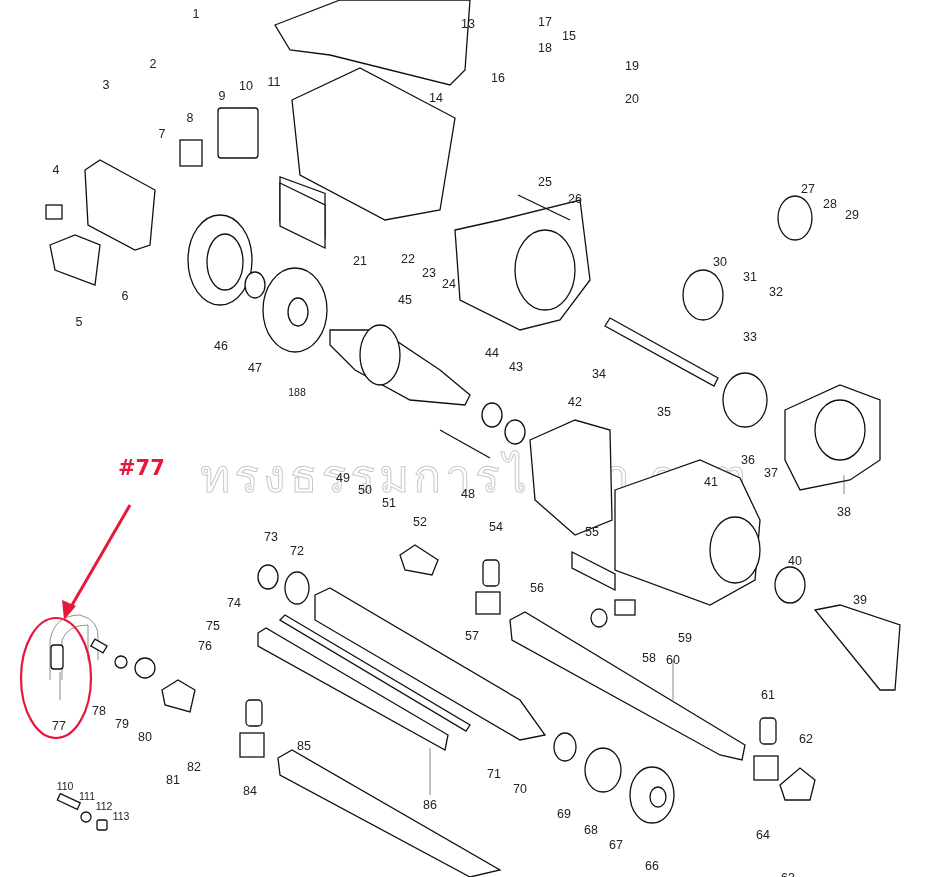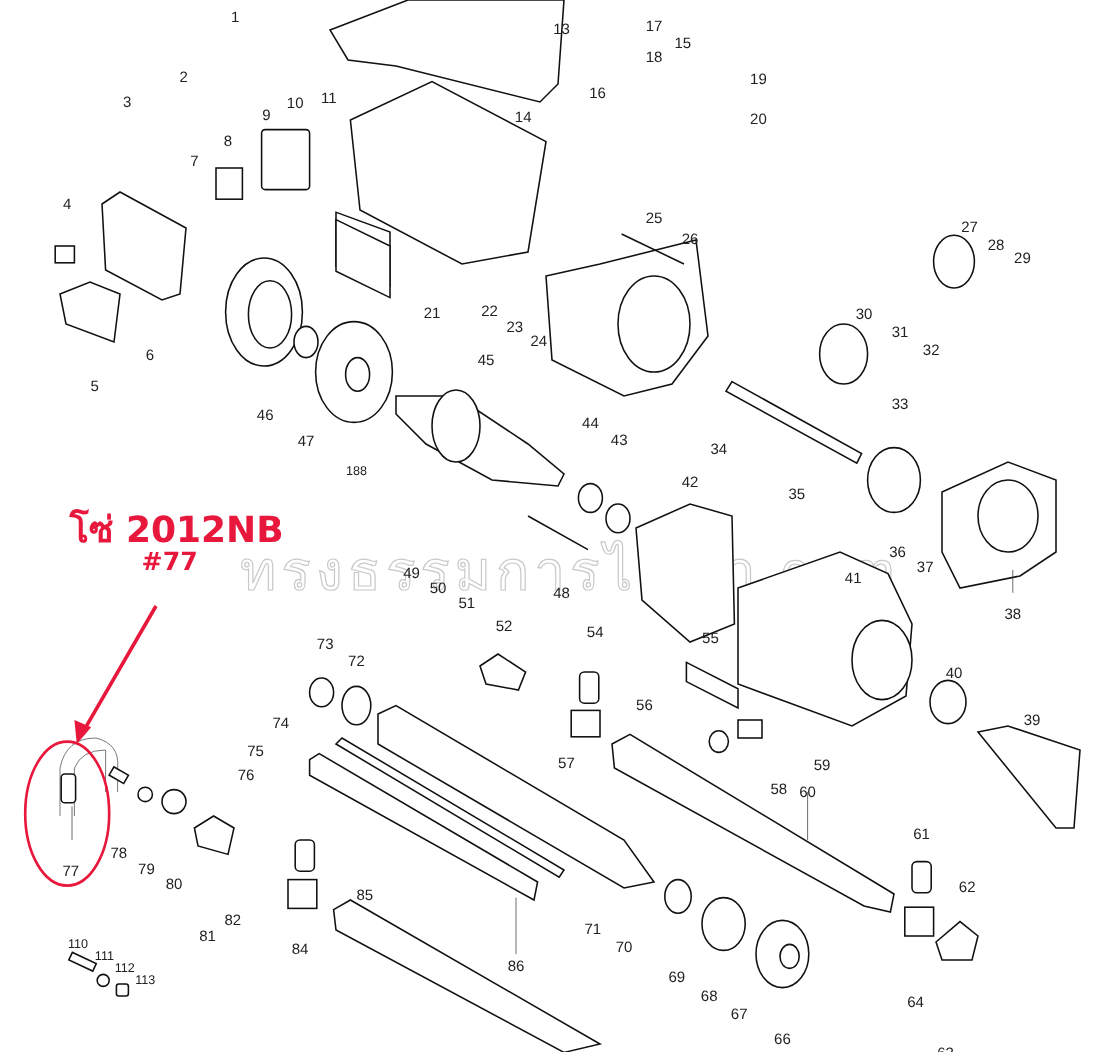--- a/index.html
+++ b/index.html
@@ -227,15 +227,14 @@
         <text x="304" y="750" text-anchor="middle" class="lbl">85</text>
         <text x="430" y="809" text-anchor="middle" class="lbl">86</text>
         <text x="65" y="790" text-anchor="middle" class="lbl-sm">110</text>
         <text x="87" y="800" text-anchor="middle" class="lbl-sm">111</text>
         <text x="104" y="810" text-anchor="middle" class="lbl-sm">112</text>
         <text x="121" y="820" text-anchor="middle" class="lbl-sm">113</text>
         <text x="297" y="396" text-anchor="middle" class="lbl-sm">188</text>
       </g>
   </svg>
 
-  <div class="ann" id="ann-title">โซ่ 2012NB</div>
   <div class="ann" id="ann-part">#77</div>
 </div>
 
 </body></html>

